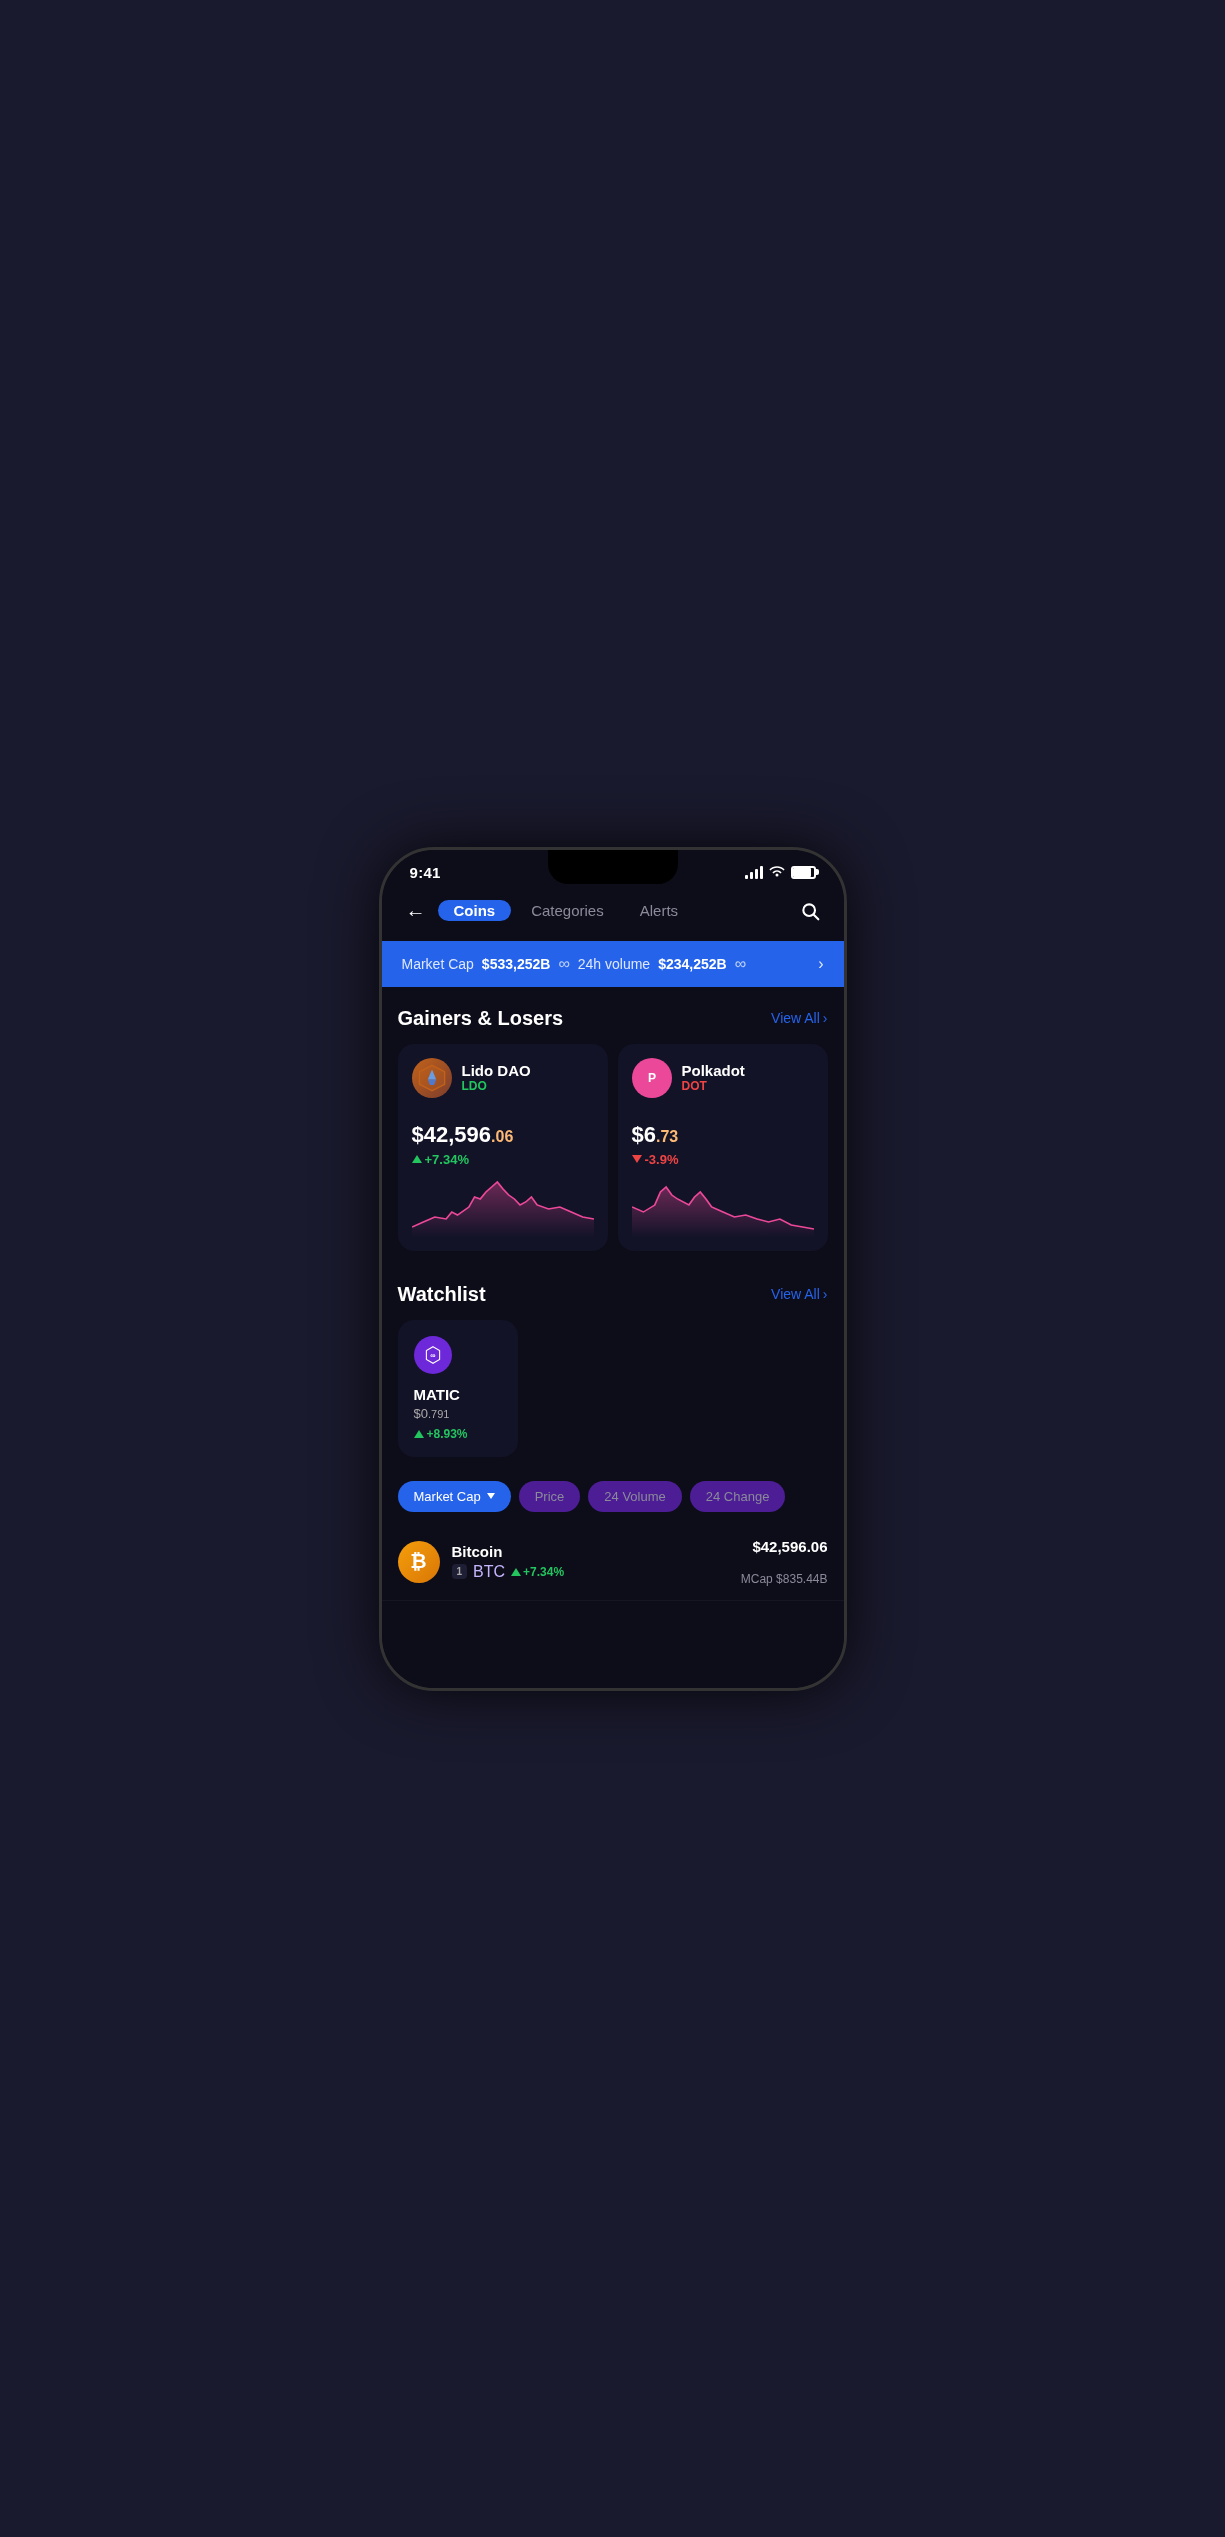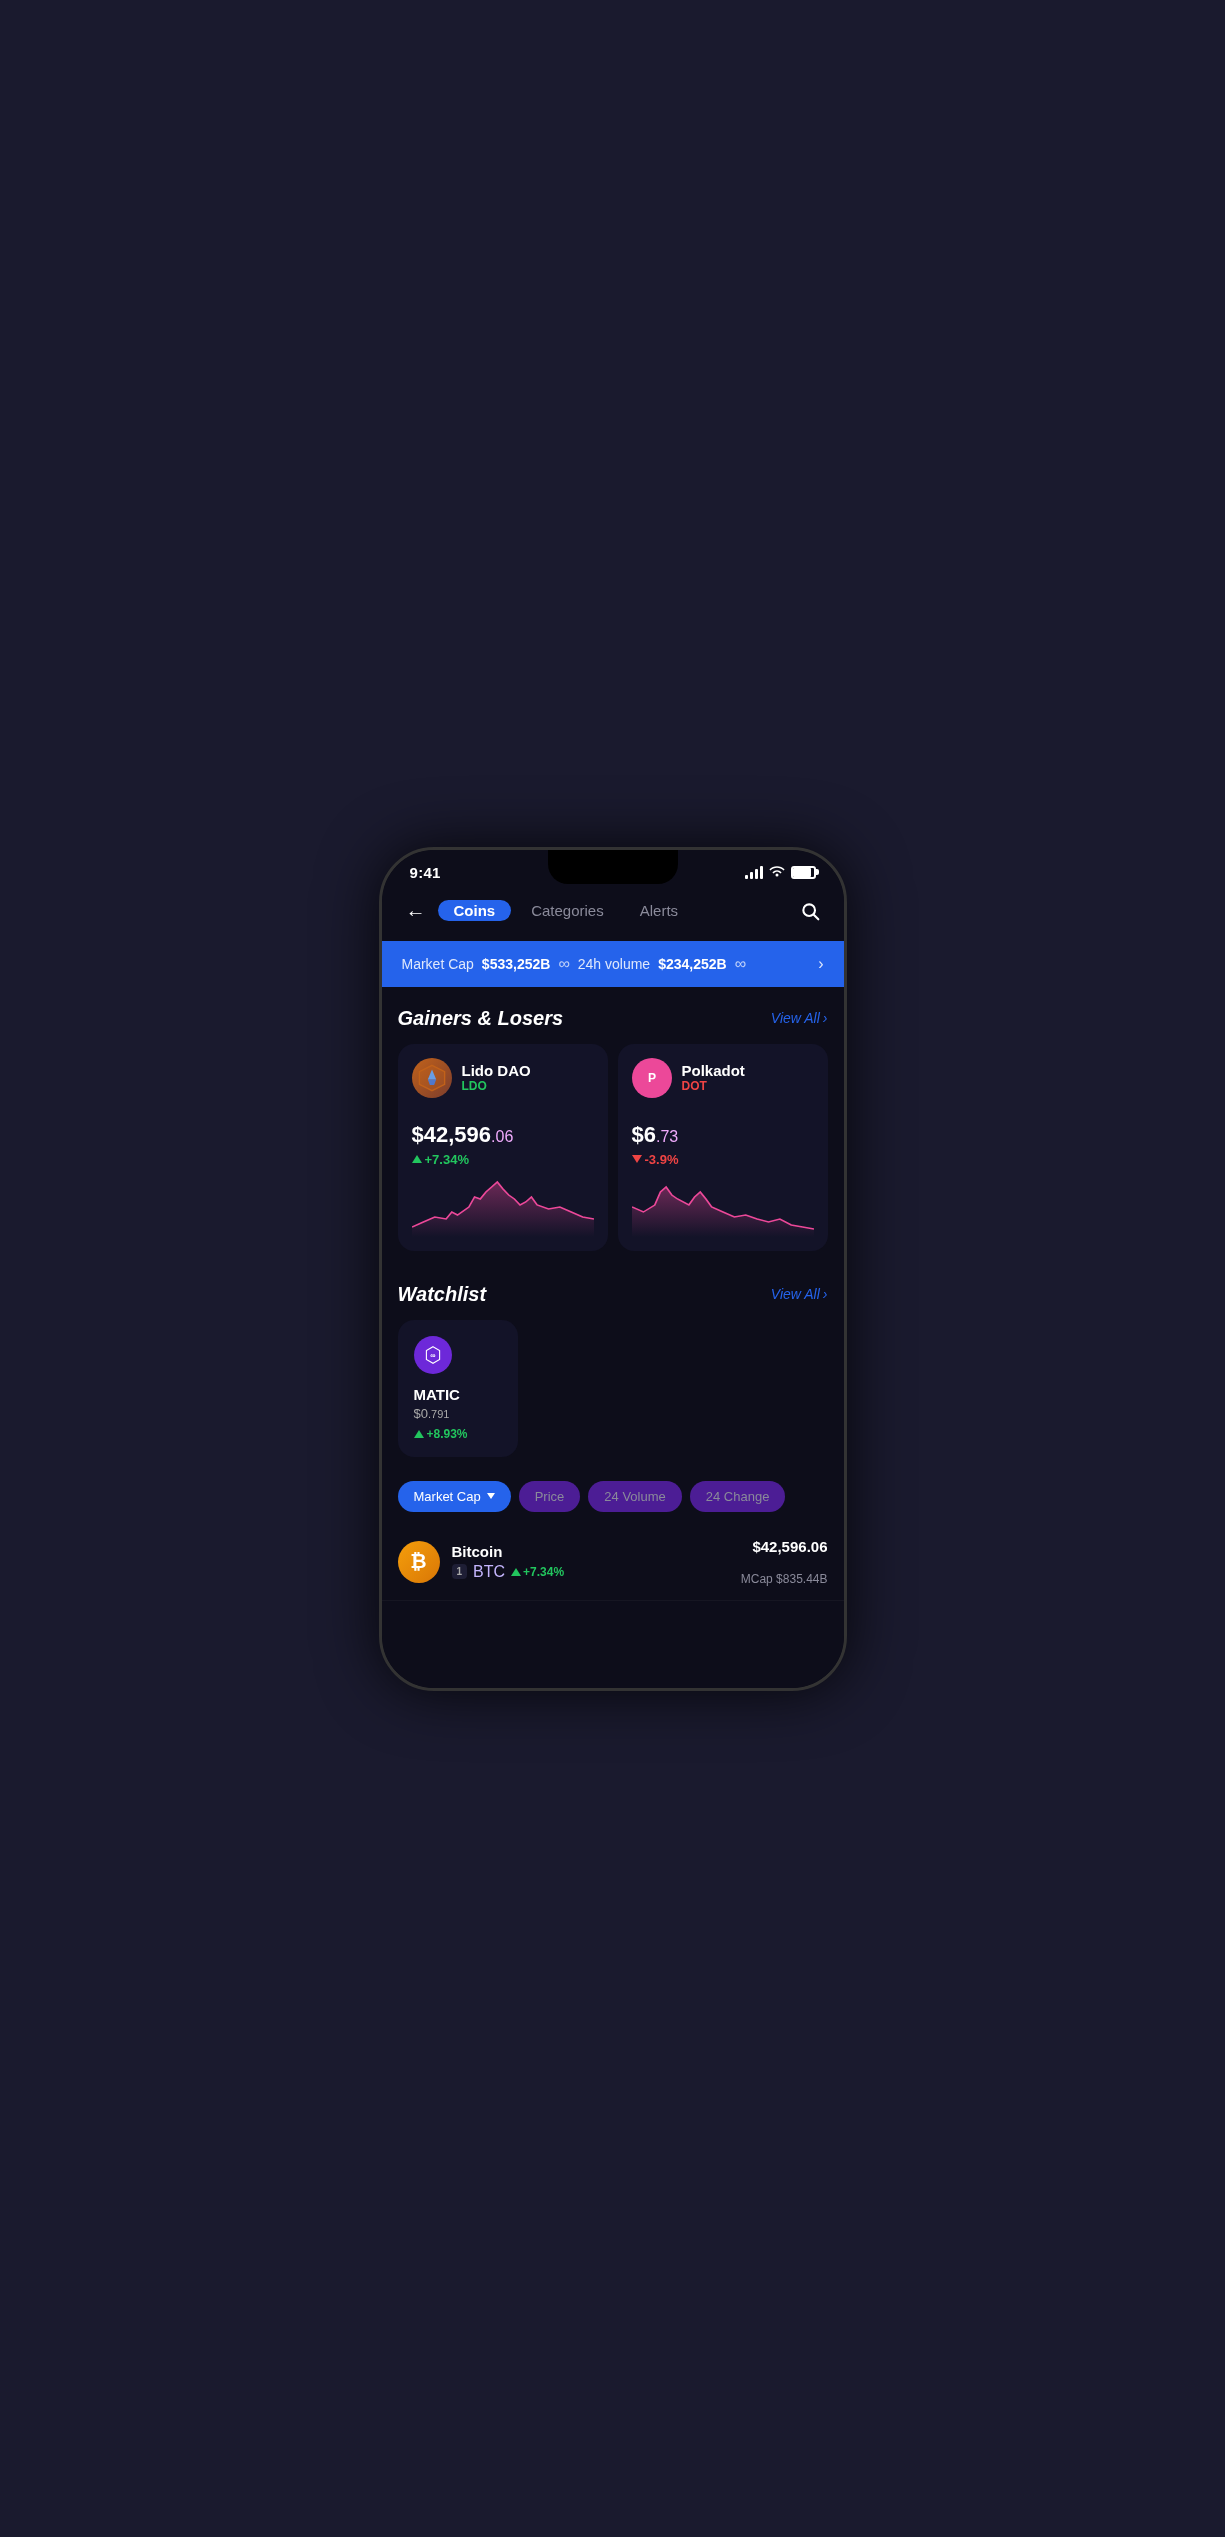--- a/index.html
+++ b/index.html
@@ -150,21 +150,20 @@
 
     
     .section {
       padding: 20px 16px 12px;
     }
     .section-header {
       display: flex;
       justify-content: space-between;
       align-items: center;
       margin-bottom: 14px;
-      font-style: italic;
     }
     .section-title {
       font-size: 20px;
       font-weight: 700;
       color: #fff;
     }
     .view-all {
       font-size: 14px;
       color: #2563eb;
       font-weight: 500;
@@ -205,21 +204,21 @@
       flex-shrink: 0;
     }
     .coin-name { font-size: 15px; font-weight: 600; color: #fff; }
     .coin-symbol-label { font-size: 12px; font-weight: 600; }
     .coin-price-big {
       font-size: 22px;
       font-weight: 700;
       color: #fff;
       margin-bottom: 4px;
     }
-    .coin-price-big .decimal { font-size: 16px; font-weight: 400; color: #f0abfc; }
+    .coin-price-big .decimal { font-size: 16px; font-weight: 700; color: #fdba74; }
     .coin-change {
       font-size: 13px;
       font-weight: 600;
       display: flex;
       align-items: center;
       gap: 3px;
     }
     .change-up { color: #22c55e; }
     .change-down { color: #ef4444; }
     .triangle-up { width: 0; height: 0; border-left: 5px solid transparent; border-right: 5px solid transparent; border-bottom: 8px solid #22c55e; }

